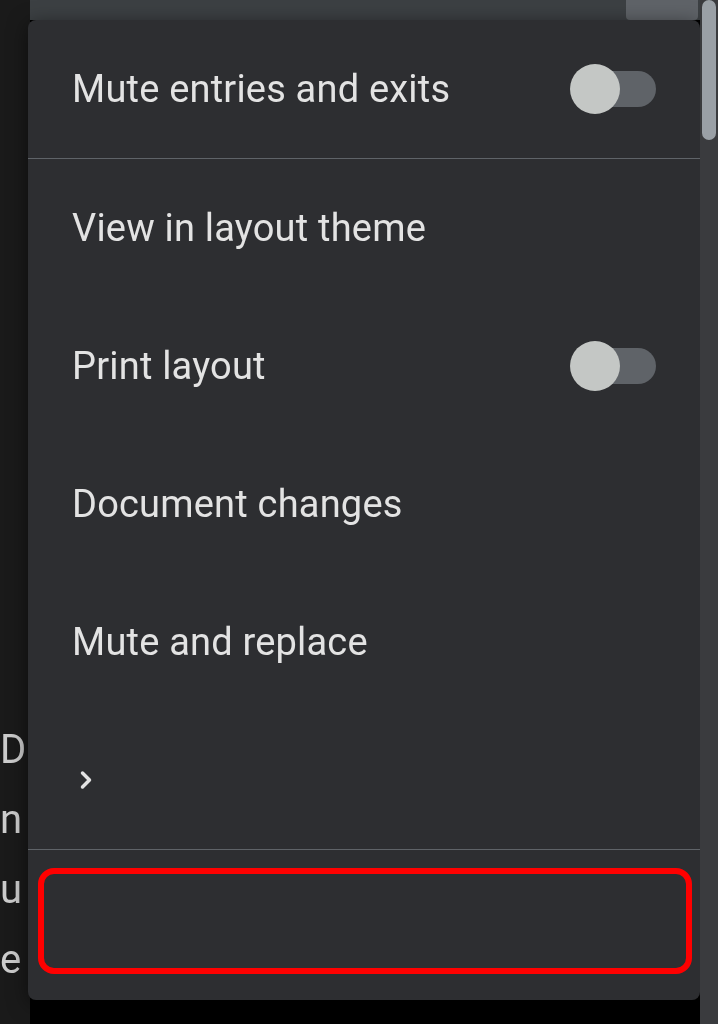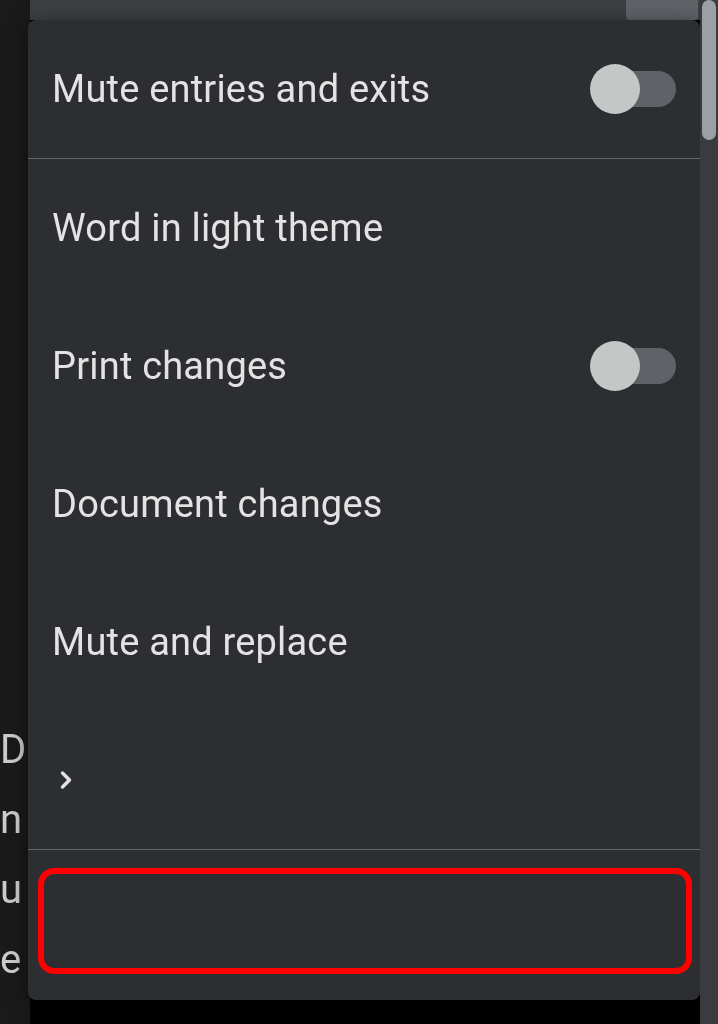--- a/index.html
+++ b/index.html
@@ -41,21 +41,21 @@
       background: #2d2e31;
       border-radius: 8px;
       box-shadow: 0 4px 20px rgba(0,0,0,0.5);
       display: flex;
       flex-direction: column;
     }
     .menu-item {
       display: flex;
       align-items: center;
       justify-content: space-between;
-      padding: 0 24px;
+      padding: 0 44px;
       height: 138px;
       cursor: pointer;
     }
     .menu-item .label {
       color: #e3e3e3;
       font-size: 38px;
       font-weight: 400;
       letter-spacing: 0.2px;
     }
     .divider {
@@ -153,25 +153,25 @@
   <div class="menu-item">
     <span class="label">Mute entries and exits</span>
     <div class="toggle">
       <div class="toggle-thumb"></div>
     </div>
   </div>
 
   <div class="divider"></div>
 
   <div class="menu-item">
-    <span class="label">Word in light theme</span>
-  </div>
-
-  <div class="menu-item">
-    <span class="label">Print changes</span>
+    <span class="label">View in layout theme</span>
+  </div>
+
+  <div class="menu-item">
+    <span class="label">Print layout</span>
     <div class="toggle">
       <div class="toggle-thumb"></div>
     </div>
   </div>
 
 
   <div class="menu-item">
     <span class="label">Document changes</span>
   </div>
 

